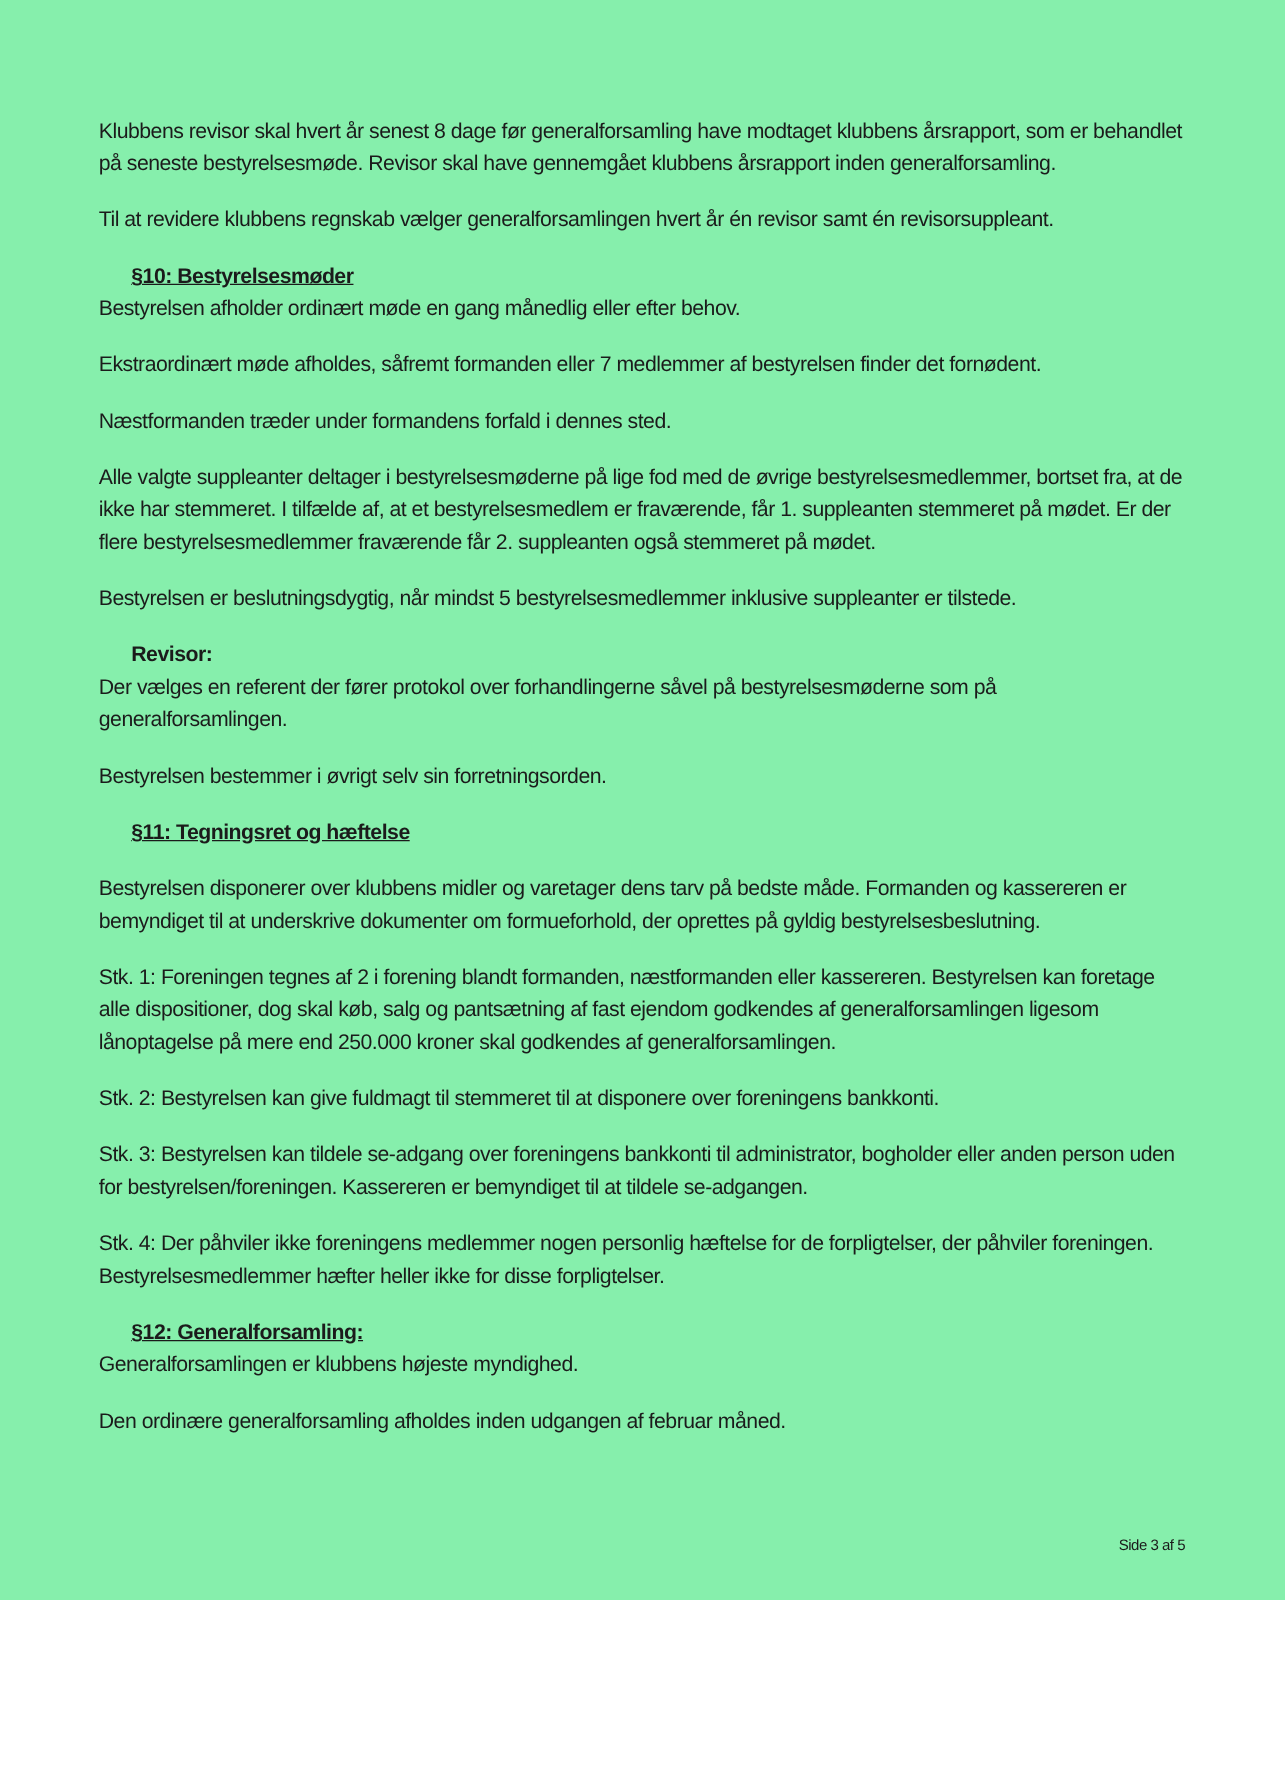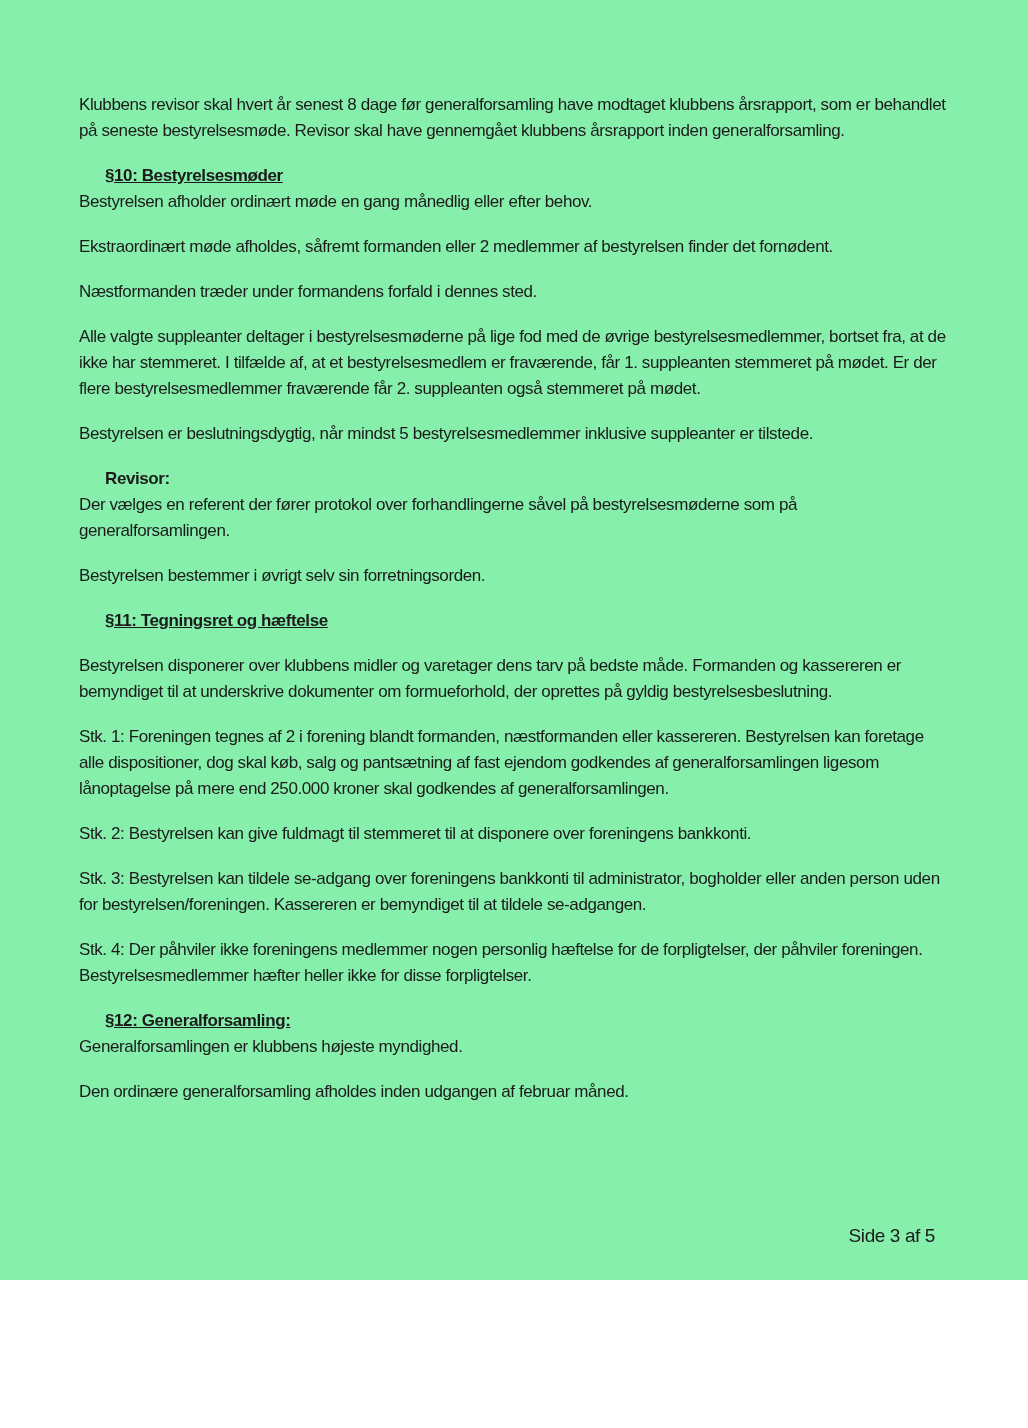--- a/index.html
+++ b/index.html
@@ -34,37 +34,38 @@
     margin-left: 26px;
   }
   .content p.underline {
     text-decoration: underline;
   }
   .content p.attached {
     margin-bottom: 0;
   }
   .footer {
     position: absolute;
-    right: 93px;
+    right: 80px;
     bottom: 32px;
-    font-size: 19px;
+    font-size: 12px;
     line-height: 24px;
     letter-spacing: -0.4px;
     color: #1b1b1b;
   }
 </style>
 </head>
 <body>
 
 <div class="page">
   <div class="content">
       <p class="body">Klubbens revisor skal hvert år senest 8 dage før generalforsamling have modtaget klubbens årsrapport, som er behandlet på seneste bestyrelsesmøde. Revisor skal have gennemgået klubbens årsrapport inden generalforsamling.</p>
+      <p class="body">Til at revidere klubbens regnskab vælger generalforsamlingen hvert år én revisor samt én revisorsuppleant.</p>
       <p class="heading underline attached">§10: Bestyrelsesmøder</p>
       <p class="body">Bestyrelsen afholder ordinært møde en gang månedlig eller efter behov.</p>
-      <p class="body">Ekstraordinært møde afholdes, såfremt formanden eller 2 medlemmer af bestyrelsen finder det fornødent.</p>
+      <p class="body">Ekstraordinært møde afholdes, såfremt formanden eller 7 medlemmer af bestyrelsen finder det fornødent.</p>
       <p class="body">Næstformanden træder under formandens forfald i dennes sted.</p>
       <p class="body">Alle valgte suppleanter deltager i bestyrelsesmøderne på lige fod med de øvrige bestyrelsesmedlemmer, bortset fra, at de ikke har stemmeret. I tilfælde af, at et bestyrelsesmedlem er fraværende, får 1. suppleanten stemmeret på mødet. Er der flere bestyrelsesmedlemmer fraværende får 2. suppleanten også stemmeret på mødet.</p>
       <p class="body">Bestyrelsen er beslutningsdygtig, når mindst 5 bestyrelsesmedlemmer inklusive suppleanter er tilstede.</p>
       <p class="heading attached">Revisor:</p>
       <p class="body">Der vælges en referent der fører protokol over forhandlingerne såvel på bestyrelsesmøderne som på generalforsamlingen.</p>
       <p class="body">Bestyrelsen bestemmer i øvrigt selv sin forretningsorden.</p>
       <p class="heading underline">§11: Tegningsret og hæftelse</p>
       <p class="body">Bestyrelsen disponerer over klubbens midler og varetager dens tarv på bedste måde. Formanden og kassereren er bemyndiget til at underskrive dokumenter om formueforhold, der oprettes på gyldig bestyrelsesbeslutning.</p>
       <p class="body">Stk. 1: Foreningen tegnes af 2 i forening blandt formanden, næstformanden eller kassereren. Bestyrelsen kan foretage alle dispositioner, dog skal køb, salg og pantsætning af fast ejendom godkendes af generalforsamlingen ligesom lånoptagelse på mere end 250.000 kroner skal godkendes af generalforsamlingen.</p>
       <p class="body">Stk. 2: Bestyrelsen kan give fuldmagt til stemmeret til at disponere over foreningens bankkonti.</p>

